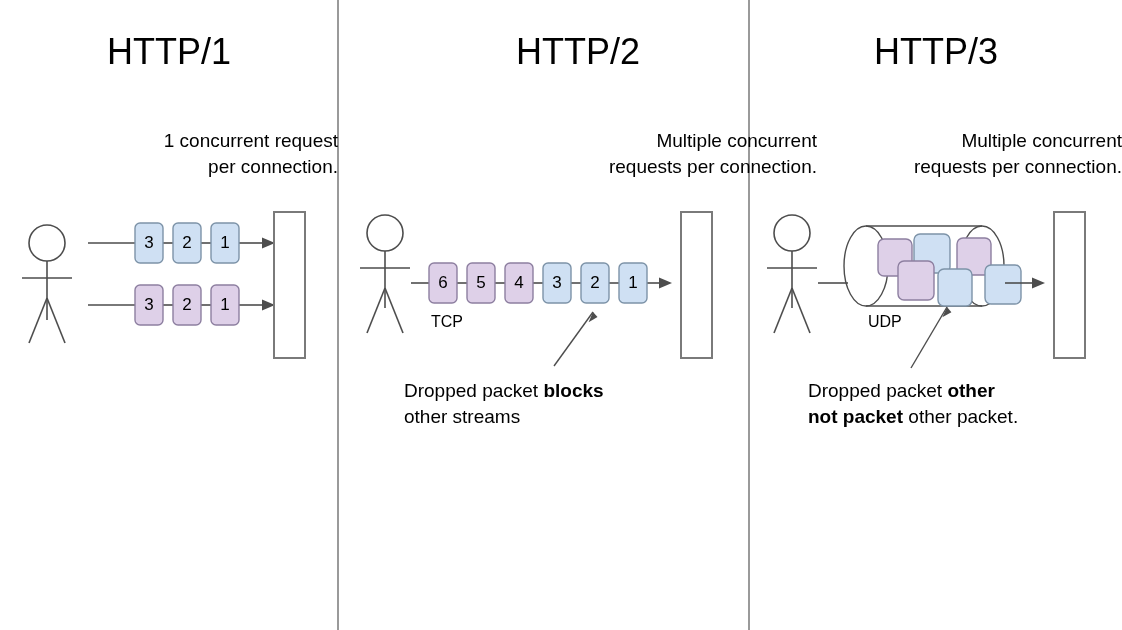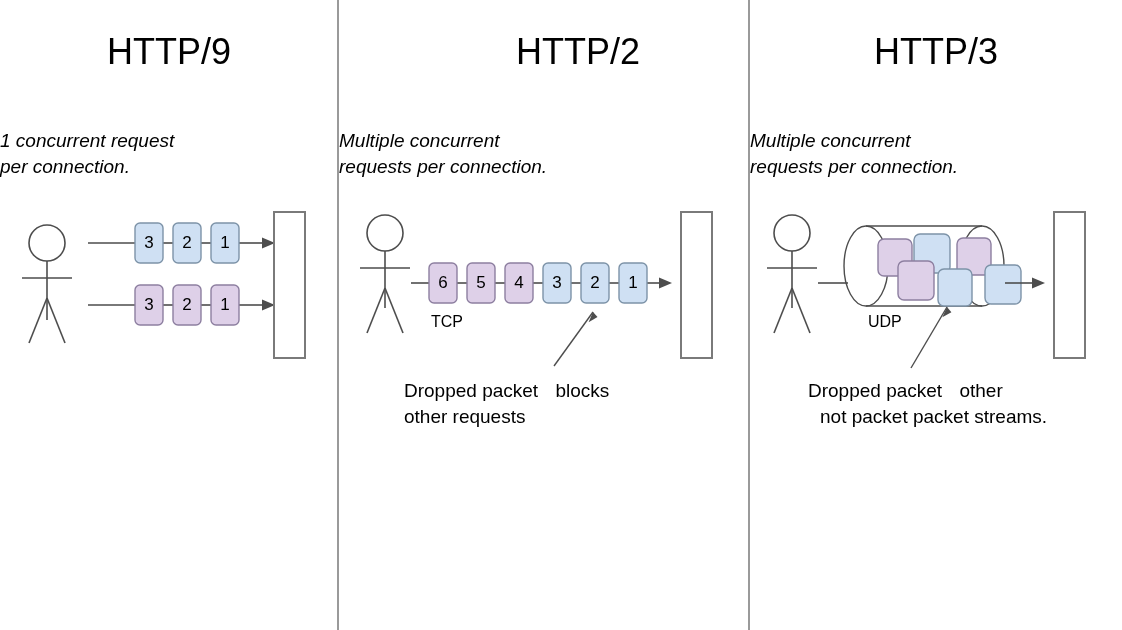--- a/index.html
+++ b/index.html
@@ -51,39 +51,38 @@
     letter-spacing: 0px;
     white-space: nowrap;
   }
   #panel-1 .panel-title { top: 34px; }
   #panel-2 .panel-title { top: 34px; }
   #panel-3 .panel-title { top: 34px; }
 
   .panel-subtitle {
     position: absolute;
     width: 100%;
-    text-align: left;
+    text-align: right;
     font-size: 19px;
     line-height: 26px;
     white-space: pre-line;
-    font-style: italic;
   }
   #panel-1 .panel-subtitle { top: 128px; }
   #panel-2 .panel-subtitle { top: 128px; }
   #panel-3 .panel-subtitle { top: 128px; }
 
   .caption {
     position: absolute;
     font-size: 19px;
     line-height: 26px;
     text-align: left;
   }
   #caption-2 { left: 65px;  top: 378px; width: 330px; }
   #caption-3 { left: 58px;  top: 378px; width: 320px; }
-  .caption b { font-weight: normal; margin-left: 12px; }
+  .caption b { font-weight: bold; }
 
   .diagram-svg {
     position: absolute;
     left: 0;
     top: 0;
     overflow: visible;
   }
 
   .stroke-dark { stroke: #4d4d4d; fill: none; }
   .packet-text {
@@ -101,21 +100,21 @@
 </style>
 </head>
 <body>
 
 <div id="canvas">
 
   <div class="divider" id="divider-1"></div>
   <div class="divider" id="divider-2"></div>
 
   <div class="panel" id="panel-1">
-    <div class="panel-title">HTTP/9</div>
+    <div class="panel-title">HTTP/1</div>
     <div class="panel-subtitle">1 concurrent request
 per connection.</div>
 
     <svg class="diagram-svg" width="338" height="630" viewBox="0 0 338 630">
 
       <g>
         <circle cx="47" cy="243" r="18" class="stroke-dark" stroke-width="1.6"></circle>
         <line x1="47" y1="261" x2="47" y2="320" class="stroke-dark" stroke-width="1.6"></line>
         <line x1="22" y1="278" x2="72" y2="278" class="stroke-dark" stroke-width="1.6"></line>
         <line x1="47" y1="298" x2="29" y2="343" class="stroke-dark" stroke-width="1.6"></line>
@@ -222,21 +221,21 @@
       <g>
         <line x1="215" y1="366" x2="254" y2="312" class="stroke-dark" stroke-width="1.4"></line>
         <polygon points="254,312 249.6,322.3 258.5,317.1" fill="#4d4d4d"></polygon>
       </g>
 
       <rect x="342" y="212" width="31" height="146" fill="#ffffff" stroke="#7a7a7a" stroke-width="2"></rect>
     </svg>
 
     <div class="caption" id="caption-2">
       <span>Dropped packet </span><b>blocks</b><br>
-      <span>other requests</span>
+      <span>other streams</span>
     </div>
   </div>
 
   <div class="panel" id="panel-3">
     <div class="panel-title">HTTP/3</div>
     <div class="panel-subtitle">Multiple concurrent
 requests per connection.</div>
 
     <svg class="diagram-svg" width="372" height="630" viewBox="0 0 372 630">
 
@@ -274,17 +273,17 @@
       <g>
         <line x1="161" y1="368" x2="197" y2="307" class="stroke-dark" stroke-width="1.4"></line>
         <polygon points="197,307 192.3,317.2 201.4,312.3" fill="#4d4d4d"></polygon>
       </g>
 
       <rect x="304" y="212" width="31" height="146" fill="#ffffff" stroke="#7a7a7a" stroke-width="2"></rect>
     </svg>
 
     <div class="caption" id="caption-3">
       <span>Dropped packet </span><b>other</b><br>
-      <b>not packet</b><span> packet streams.</span>
+      <b>not packet</b><span> other packet.</span>
     </div>
   </div>
 
 </div>
 
 </body></html>

